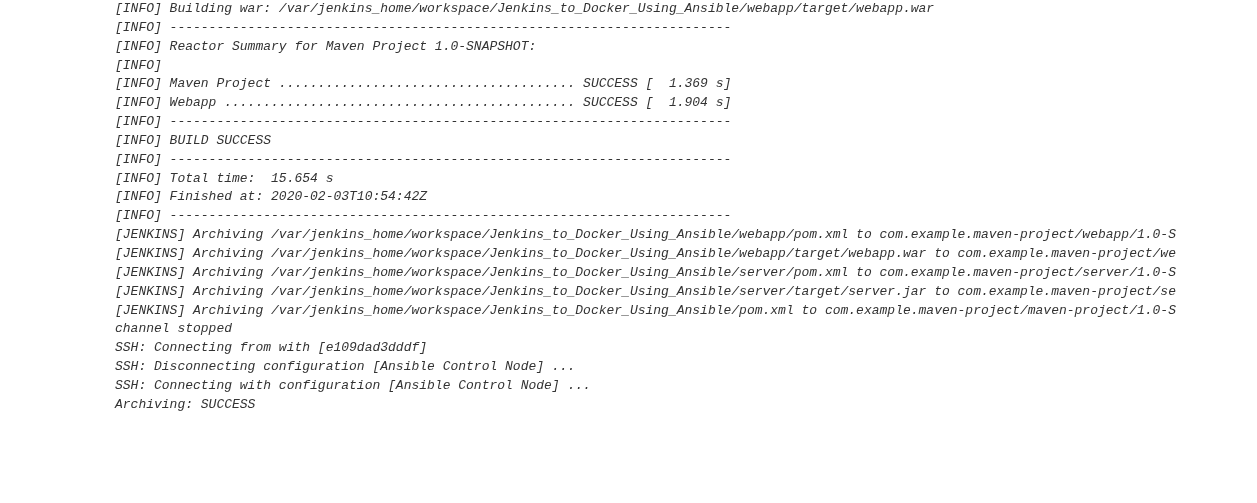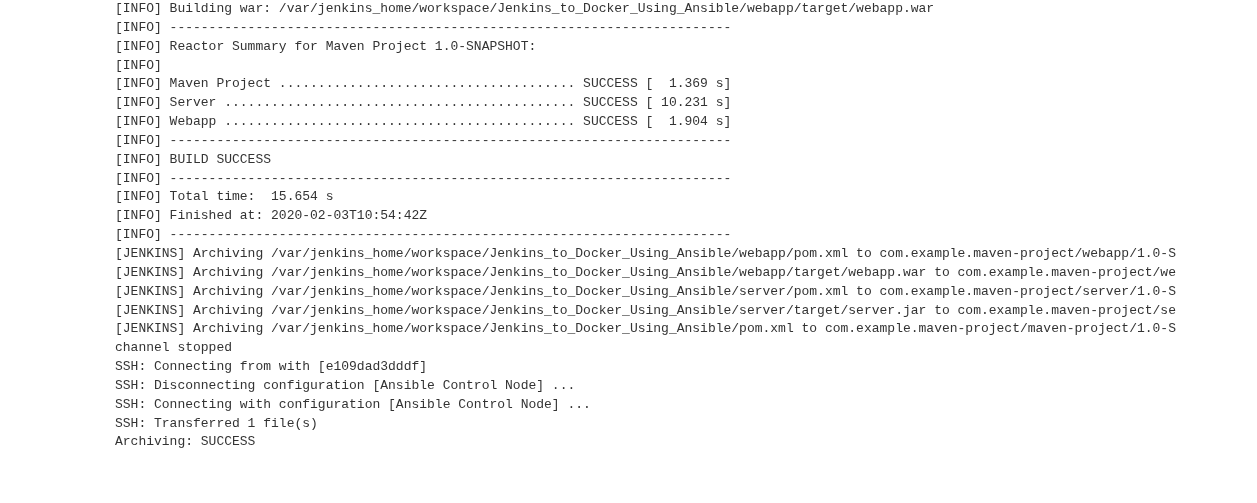--- a/index.html
+++ b/index.html
@@ -16,43 +16,42 @@
       padding: 0;
       white-space: nowrap;
       overflow-x: hidden;
     }
     .console-output {
       padding: 0 0 20px 115px;
     }
     .log-line {
       white-space: pre;
       font-family: "Courier New", Courier, monospace;
+      font-style: italic;
     }
   </style>
 </head>
 <body>
 
 <div class="console-output">
   <div class="log-line">[INFO] Building war: /var/jenkins_home/workspace/Jenkins_to_Docker_Using_Ansible/webapp/target/webapp.war</div>
   <div class="log-line">[INFO] ------------------------------------------------------------------------</div>
   <div class="log-line">[INFO] Reactor Summary for Maven Project 1.0-SNAPSHOT:</div>
   <div class="log-line">[INFO] </div>
   <div class="log-line">[INFO] Maven Project ...................................... SUCCESS [  1.369 s]</div>
-  <div class="log-line">[INFO] Server ............................................. SUCCESS [ 10.231 s]</div>
   <div class="log-line">[INFO] Webapp ............................................. SUCCESS [  1.904 s]</div>
   <div class="log-line">[INFO] ------------------------------------------------------------------------</div>
   <div class="log-line">[INFO] BUILD SUCCESS</div>
   <div class="log-line">[INFO] ------------------------------------------------------------------------</div>
   <div class="log-line">[INFO] Total time:  15.654 s</div>
   <div class="log-line">[INFO] Finished at: 2020-02-03T10:54:42Z</div>
   <div class="log-line">[INFO] ------------------------------------------------------------------------</div>
   <div class="log-line">[JENKINS] Archiving /var/jenkins_home/workspace/Jenkins_to_Docker_Using_Ansible/webapp/pom.xml to com.example.maven-project/webapp/1.0-S</div>
   <div class="log-line">[JENKINS] Archiving /var/jenkins_home/workspace/Jenkins_to_Docker_Using_Ansible/webapp/target/webapp.war to com.example.maven-project/we</div>
   <div class="log-line">[JENKINS] Archiving /var/jenkins_home/workspace/Jenkins_to_Docker_Using_Ansible/server/pom.xml to com.example.maven-project/server/1.0-S</div>
   <div class="log-line">[JENKINS] Archiving /var/jenkins_home/workspace/Jenkins_to_Docker_Using_Ansible/server/target/server.jar to com.example.maven-project/se</div>
   <div class="log-line">[JENKINS] Archiving /var/jenkins_home/workspace/Jenkins_to_Docker_Using_Ansible/pom.xml to com.example.maven-project/maven-project/1.0-S</div>
   <div class="log-line">channel stopped</div>
   <div class="log-line">SSH: Connecting from with [e109dad3dddf]</div>
   <div class="log-line">SSH: Disconnecting configuration [Ansible Control Node] ...</div>
   <div class="log-line">SSH: Connecting with configuration [Ansible Control Node] ...</div>
-  <div class="log-line">SSH: Transferred 1 file(s)</div>
   <div class="log-line">Archiving: SUCCESS</div>
 </div>
 
 </body></html>

